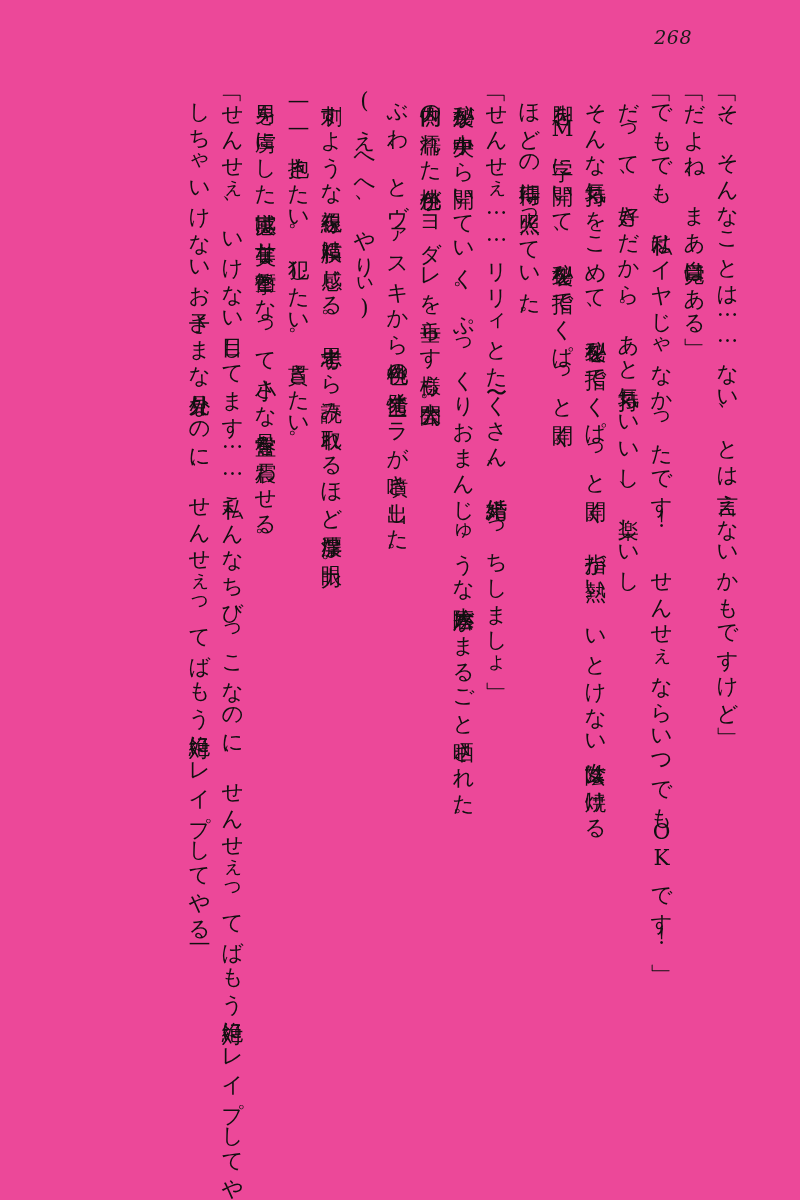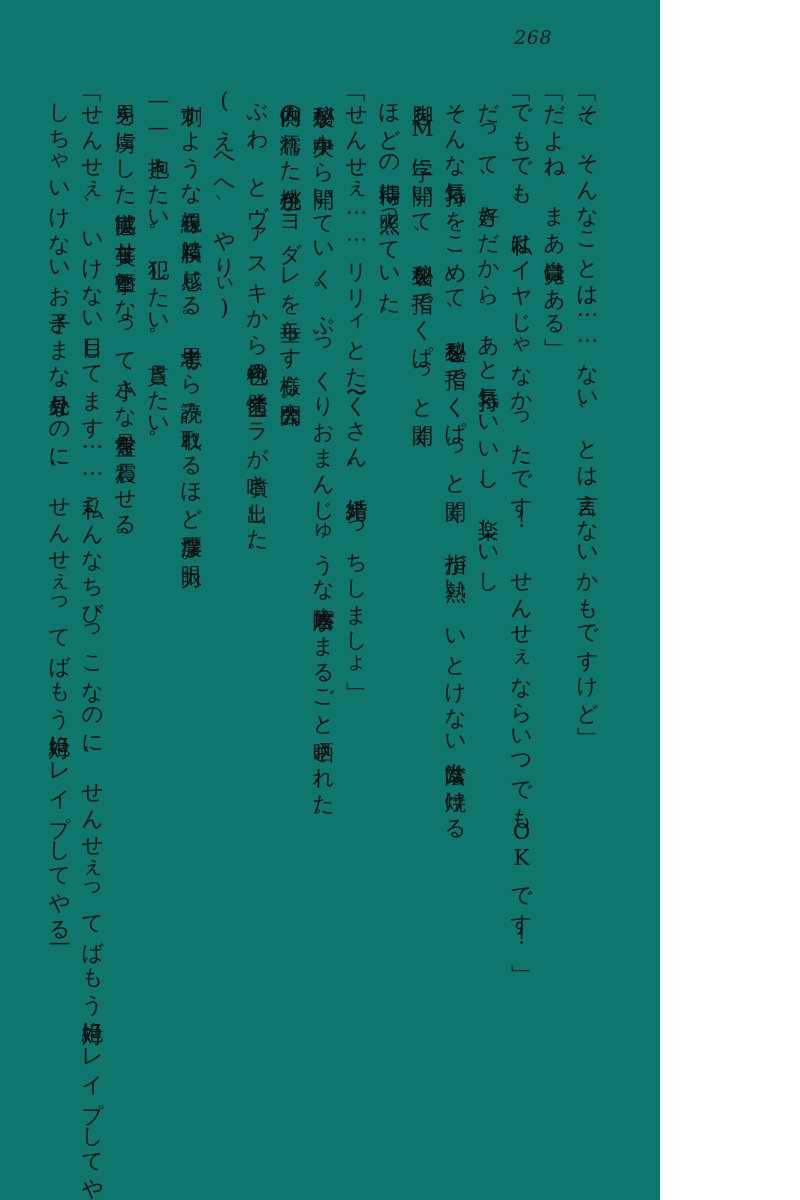--- a/index.html
+++ b/index.html
@@ -9,24 +9,24 @@
   }
   body {
     width: 800px;
     height: 1200px;
     overflow: hidden;
     font-family: "DejaVu Serif", "Liberation Serif", serif;
     color: #111111;
   }
   .page {
     position: relative;
-    width: 660px;
+    width: 800px;
     height: 1200px;
     box-sizing: border-box;
-    background: #0f766e;
+    background: #ec4899;
   }
   .page-number {
     position: absolute;
     top: 26px;
     right: 108px;
     font-family: "DejaVu Serif", "Liberation Serif", serif;
     font-style: italic;
     font-size: 19px;
     color: #1a1a1a;
     letter-spacing: 0.5px;

